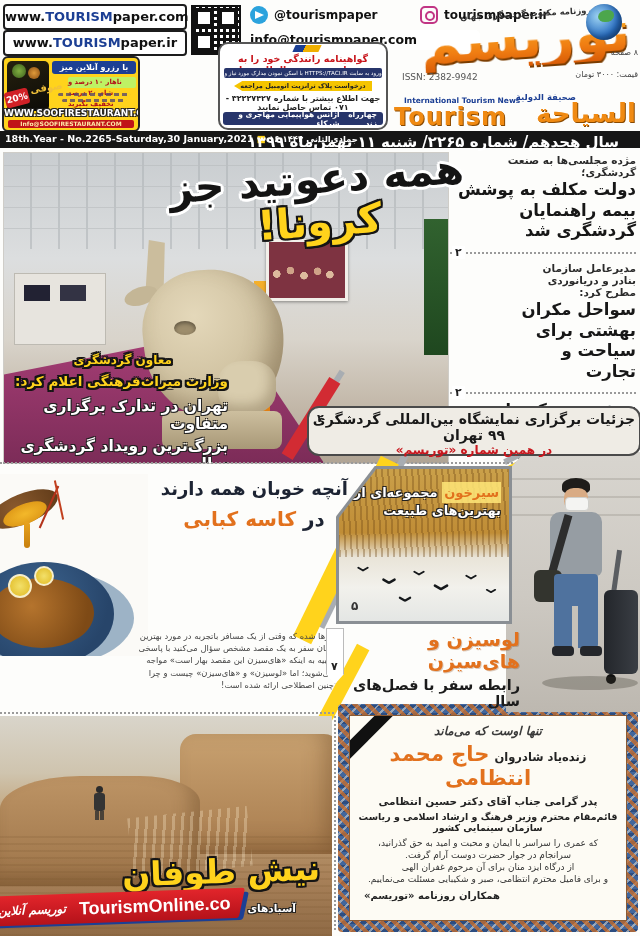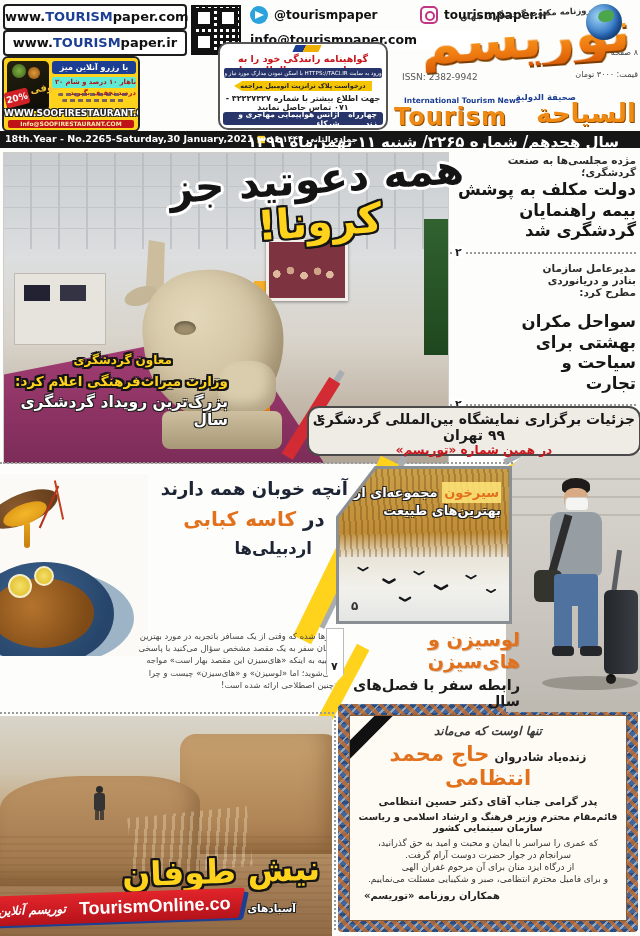--- a/index.html
+++ b/index.html
@@ -89,21 +89,21 @@
     <div class="ltr" style="position:absolute;left:6px;top:103px;font-size:24px;font-weight:bold;color:#f08a12;text-shadow:1px 1px 0 #8a4a00;letter-spacing:1px;">Tourism</div>
   </div>
 
   <div class="abs" style="left:2px;top:56px;width:134px;height:72px;background:#ffd31c;border:2px solid #222;border-radius:6px;overflow:hidden;">
     <div style="position:absolute;left:3px;top:3px;width:42px;height:50px;background:linear-gradient(160deg,#26210f,#0c0b07);border-radius:5px;"></div>
     <div style="position:absolute;left:8px;top:6px;width:14px;height:14px;border-radius:50%;background:radial-gradient(#7fae3f,#3c5e1d);"></div>
     <div style="position:absolute;left:24px;top:9px;width:12px;height:12px;border-radius:50%;background:radial-gradient(#e09b3a,#8a4d12);"></div>
     <div class="rtl" style="position:absolute;left:26px;top:24px;font-size:10px;font-weight:bold;color:#f2c23a;transform:rotate(-8deg);">صوفی</div>
     <div style="position:absolute;left:1px;top:32px;width:24px;height:16px;background:#d12026;color:#fff;font-size:9px;font-weight:bold;text-align:center;line-height:16px;transform:rotate(-14deg);border-radius:3px;">20%</div>
     <div class="rtl" style="position:absolute;right:2px;top:3px;width:84px;height:13px;background:#1c3f94;color:#fff;font-size:8px;font-weight:bold;text-align:center;line-height:13px;border-radius:3px;">با رزرو آنلاین میز صوفی</div>
-    <div class="rtl" style="position:absolute;right:2px;top:19px;width:84px;height:11px;background:#5eead4;color:#b3121a;font-size:6.8px;font-weight:bold;text-align:right;line-height:11px;border-radius:2px;">ناهار ۱۰ درصد و شام ۲۰ درصد تخفیف بگیرید</div>
+    <div class="rtl" style="position:absolute;right:2px;top:19px;width:68px;height:11px;background:#bef264;color:#b3121a;font-size:6.8px;font-weight:bold;text-align:left;line-height:11px;border-radius:2px;">ناهار ۱۰ درصد و شام ۲۰ درصد تخفیف بگیرید</div>
     <div class="scrib" style="position:absolute;right:8px;top:35px;width:72px;"></div>
     <div class="scrib" style="position:absolute;right:12px;top:41px;width:64px;"></div>
     <div class="ltr" style="position:absolute;left:0;top:50px;width:100%;text-align:center;font-size:9px;font-weight:bold;color:#fff;text-shadow:1px 1px 0 #222,-1px -1px 0 #222,1px -1px 0 #222,-1px 1px 0 #222;">WWW.SOOFIRESTAURANT.COM</div>
     <div class="ltr" style="position:absolute;left:4px;top:62px;width:126px;height:8px;background:#c01318;color:#ffe9a8;font-size:6px;font-weight:bold;text-align:center;line-height:8px;border-radius:2px;">Info@SOOFIRESTAURANT.COM</div>
   </div>
 
   <div class="abs rtl" style="left:218px;top:42px;width:166px;height:84px;border:2px solid #555;border-radius:10px;background:#fff;overflow:hidden;">
     <div style="position:absolute;right:66px;top:1px;width:26px;height:7px;background:linear-gradient(90deg,#1c3f94 40%,#f0b000 40%);transform:skewX(-25deg);"></div>
     <div style="position:absolute;right:4px;top:9px;width:158px;text-align:center;font-size:9.5px;font-weight:bold;color:#c8161d;">گواهینامه رانندگی خود را به صورت اینترنتی بین المللی نمایید</div>
     <div style="position:absolute;right:4px;top:24px;width:158px;height:10px;background:#27356b;color:#fff;font-size:5.6px;text-align:center;line-height:10px;border-radius:2px;">ورود به سایت HTTPS://TACI.IR با اسکن نمودن مدارک مورد نیاز و انتخاب نمایندگی شیراز</div>
@@ -144,40 +144,41 @@
       <div style="position:absolute;left:22px;top:34px;width:140px;height:150px;transform:rotate(-6deg);
                   background:radial-gradient(circle at 38% 30%,#e4d8ba,#cfc1a0 55%,#b3a383);border-radius:44% 56% 48% 52%/40% 46% 56% 52%;box-shadow:inset -10px -14px 24px rgba(90,70,40,.35);"></div>
       <div style="position:absolute;left:52px;top:86px;width:22px;height:14px;background:#9d8d6c;border-radius:50%;box-shadow:inset 0 2px 4px rgba(0,0,0,.4);"></div>
       <div style="position:absolute;left:96px;top:126px;width:58px;height:52px;background:#d9cdae;border-radius:40%;box-shadow:inset -6px -8px 12px rgba(90,70,40,.3);"></div>
       <div style="position:absolute;left:40px;top:176px;width:120px;height:38px;background:linear-gradient(180deg,#cdbf9f,#a89877);border-radius:8px;"></div>
     </div>
 
     <div class="rtl" style="position:absolute;left:10px;top:200px;width:214px;text-align:right;">
       <div class="yk" style="font-size:12px;font-weight:bold;margin-right:56px;">معاون گردشگری</div>
       <div class="yk" style="font-size:13.5px;font-weight:bold;margin-top:6px;">وزارت میراث‌فرهنگی اعلام کرد:</div>
+      <div class="wk" style="font-size:15.5px;font-weight:bold;margin-top:8px;">تهران در تدارک برگزاری متفاوت</div>
       <div class="wk" style="font-size:15.5px;font-weight:bold;margin-top:4px;">بزرگ‌ترین رویداد گردشگری سال</div>
     </div>
   </div>
 
   <div class="abs rtl" style="left:118px;top:158px;width:400px;text-align:center;transform:rotate(-4deg);font-size:41px;font-weight:bold;line-height:1.05;z-index:3;">
     <span class="ow">همه دعوتید جز</span>
     <span class="yk">کرونا!</span>
   </div>
 
   <div class="abs hl-col" style="left:450px;top:154px;height:250px;">
     <div>
       <div class="kicker">مژده مجلسی‌ها به صنعت گردشگری؛</div>
       <div class="hl" style="margin-top:2px;">دولت مکلف به پوشش بیمه راهنمایان گردشگری شد</div>
       <div class="sep dot-h" style="margin:10px 0 4px;">
           <span class="pg">۲</span>
         </div>
     </div>
     <div style="margin-top:8px;">
       <div class="kicker" style="width:120px;">مدیرعامل سازمان بنادر و دریانوردی مطرح کرد:</div>
-      <div class="hl" style="margin-top:14px;width:130px;">سواحل مکران بهشتی برای سیاحت و تجارت</div>
+      <div class="hl" style="margin-top:2px;width:130px;">سواحل مکران بهشتی برای سیاحت و تجارت</div>
       <div class="sep dot-h" style="margin:10px 0 4px;">
           <span class="pg">۲</span>
         </div>
     </div>
     <div style="margin-top:6px;">
       <div class="hl" style="width:160px;font-size:16px;">تست مجدد کرونا در بدو ورود مسافران خارجی به کشور اجباری شد</div>
       <div class="sep dot-h" style="margin:9px 0 4px;">
           <span class="pg">۲</span>
         </div>
     </div>
@@ -221,21 +222,20 @@
     <div style="position:absolute;left:8px;top:100px;width:20px;height:20px;background:radial-gradient(#f3e06a,#e0b921);border-radius:50%;border:2px solid #f6eecb;"></div>
     <div style="position:absolute;left:34px;top:92px;width:16px;height:16px;background:radial-gradient(#f3e06a,#e0b921);border-radius:50%;border:2px solid #f6eecb;"></div>
   </div>
 
   <div class="abs rtl" style="left:146px;top:478px;width:202px;text-align:right;">
     <div style="font-size:18px;font-weight:bold;color:#1d2433;">آنچه خوبان همه دارند</div>
     <div style="font-size:20px;font-weight:bold;margin-top:8px;margin-left:14px;text-align:center;">
       <span style="color:#1d2433;">در</span>
       <span style="color:#e2711d;">کاسه کبابی</span>
     </div>
-    <div style="font-size:16.5px;font-weight:bold;color:#1d2433;margin-top:8px;margin-right:36px;">اردبیلی‌ها</div>
   </div>
 
   <div class="abs" style="left:336px;top:466px;width:176px;height:158px;background:#8a8f94;clip-path:polygon(22% 0,100% 0,100% 100%,0 100%,0 32%);z-index:2;">
     <div style="position:absolute;left:3px;top:3px;right:3px;bottom:3px;clip-path:polygon(22% 0,100% 0,100% 100%,0 100%,0 32%);
                 background:linear-gradient(180deg,#caa04a 0%,#c08d36 42%,#e9e4d8 58%,#f2f1ec 78%,#e4e6e4 100%);">
       <div style="position:absolute;left:0;top:0;width:100%;height:58%;background:repeating-linear-gradient(86deg,rgba(110,70,20,.35) 0 2px,transparent 2px 6px);"></div>
       <span class="bird" style="left:18px;top:96px;"></span>
       <span class="bird" style="left:44px;top:108px;transform:scale(1.2);"></span>
       <span class="bird" style="left:74px;top:100px;"></span>
       <span class="bird" style="left:96px;top:114px;transform:scale(1.3);"></span>

